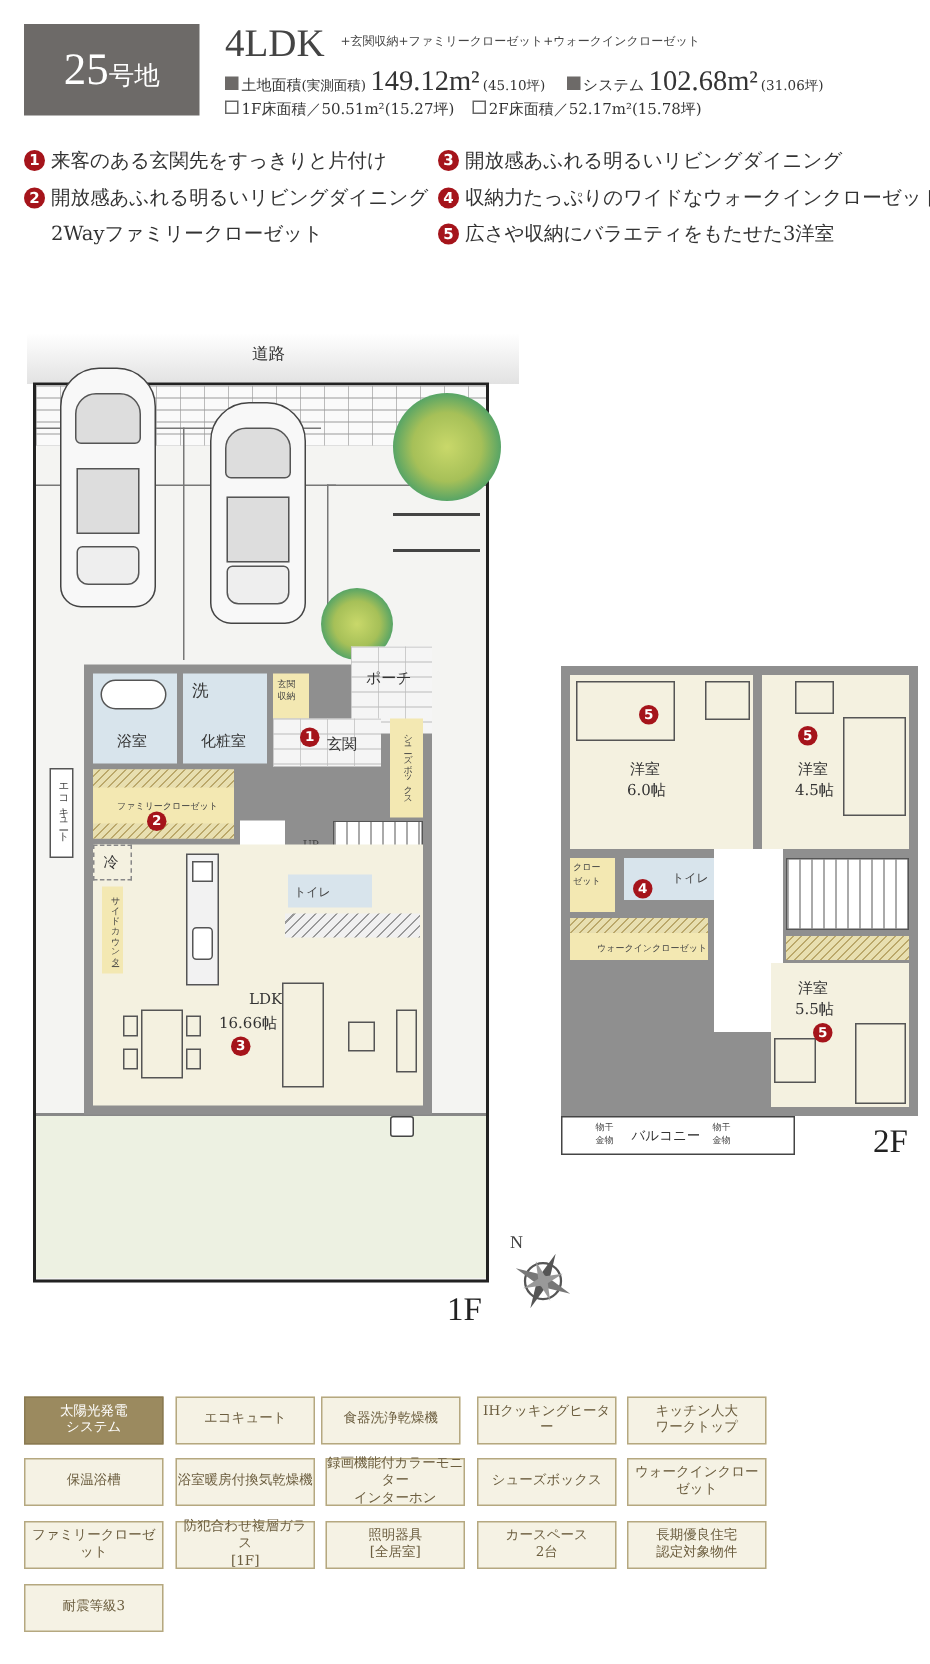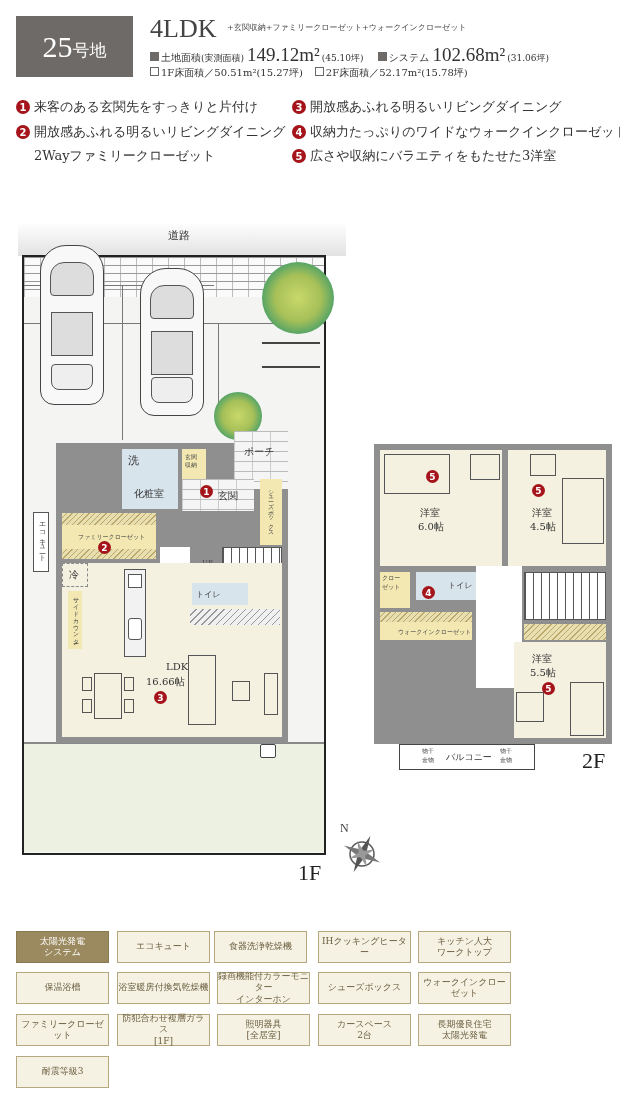--- a/index.html
+++ b/index.html
@@ -47,21 +47,21 @@
   .hatch { background: repeating-linear-gradient(135deg, #e8dfb0 0 3px, #bba86a 3px 4px); }
   .hatch-g { background: repeating-linear-gradient(135deg, #f0f0f0 0 4px, #999 4px 5px); }
   .lbl { position: absolute; font-size: 10px; color: #333; white-space: nowrap; }
   .lbl-sm { position: absolute; font-size: 6px; color: #444; white-space: nowrap; }
   .vert { writing-mode: vertical-rl; }
   .stairs { background-color: #fff; background-image: linear-gradient(90deg, #555 1px, transparent 1px); background-size: 8px 100%; border: 1px solid #555; }
   .furn { position: absolute; border: 1px solid #555; background: #f4f1e0; }
 
   
   .house2 { left: 374px; top: 444px; width: 238px; height: 300px; background: #8f8f8f; }
-  .balcony { left: 374px; top: 744px; width: 136px; height: 26px; border: 1px solid #444; background: #fff; margin-left: 25px; }
+  .balcony { left: 374px; top: 744px; width: 156px; height: 26px; border: 1px solid #444; background: #fff; }
   .floor-lbl { font-size: 22px; font-family: "Liberation Serif", serif; color: #222; }
 
   
   .compass { left: 334px; top: 816px; width: 54px; height: 60px; }
 
   
   .equip { position: absolute; width: 93px; height: 32px; border: 1px solid #b5a880; background: #f5f2e4; color: #6b5d3e; font-size: 9px; display: flex; align-items: center; justify-content: center; text-align: center; line-height: 1.25; white-space: pre-line; }
   .equip.on { background: #9b8a5f; color: #fff; border-color: #8a7a52; }
 </style>
 </head>
@@ -150,20 +150,24 @@
 </div>
 
 <div class="abs lawn"></div>
 <div class="abs" style="left:260px;top:744px;width:16px;height:14px;border:1px solid #444;border-radius:2px;background:#fff;"></div>
 
 <div class="abs house1">
 
   <div class="room tile" style="left:178px;top:-12px;width:54px;height:58px;"></div>
   <span class="lbl" style="left:188px;top:2px;">ポーチ</span>
 
+  <div class="room bath" style="left:6px;top:6px;width:56px;height:60px;">
+    <div style="position:absolute;left:5px;top:4px;width:44px;height:20px;border:1.5px solid #555;border-radius:10px;background:#fff;"></div>
+    <span class="lbl" style="left:16px;top:38px;">浴室</span>
+  </div>
   <div class="room bath" style="left:66px;top:6px;width:56px;height:60px;">
     <span class="lbl" style="left:6px;top:4px;font-size:11px;">洗</span>
     <span class="lbl" style="left:12px;top:38px;">化粧室</span>
   </div>
   <div class="room closet" style="left:126px;top:6px;width:24px;height:30px;">
     <span class="lbl-sm" style="left:3px;top:4px;white-space:pre;line-height:1.3;">玄関
 収納</span>
   </div>
   <div class="room tile" style="left:126px;top:36px;width:72px;height:32px;">
     <span class="lbl" style="left:36px;top:10px;">玄関</span>
@@ -296,15 +300,15 @@
     <div class="equip" style="left: 318px; top: 972px;">シューズボックス</div>
     <div class="equip" style="left: 418px; top: 972px;">ウォークインクローゼット</div>
     <div class="equip" style="left: 16px; top: 1014px;">ファミリークローゼット</div>
     <div class="equip" style="left: 117px; top: 1014px;">防犯合わせ複層ガラス
 [1F]</div>
     <div class="equip" style="left: 217px; top: 1014px;">照明器具
 [全居室]</div>
     <div class="equip" style="left: 318px; top: 1014px;">カースペース
 2台</div>
     <div class="equip" style="left: 418px; top: 1014px;">長期優良住宅
-太陽光発電</div>
+認定対象物件</div>
     <div class="equip" style="left: 16px; top: 1056px;">耐震等級3</div>
   </div>
 
 </body></html>

